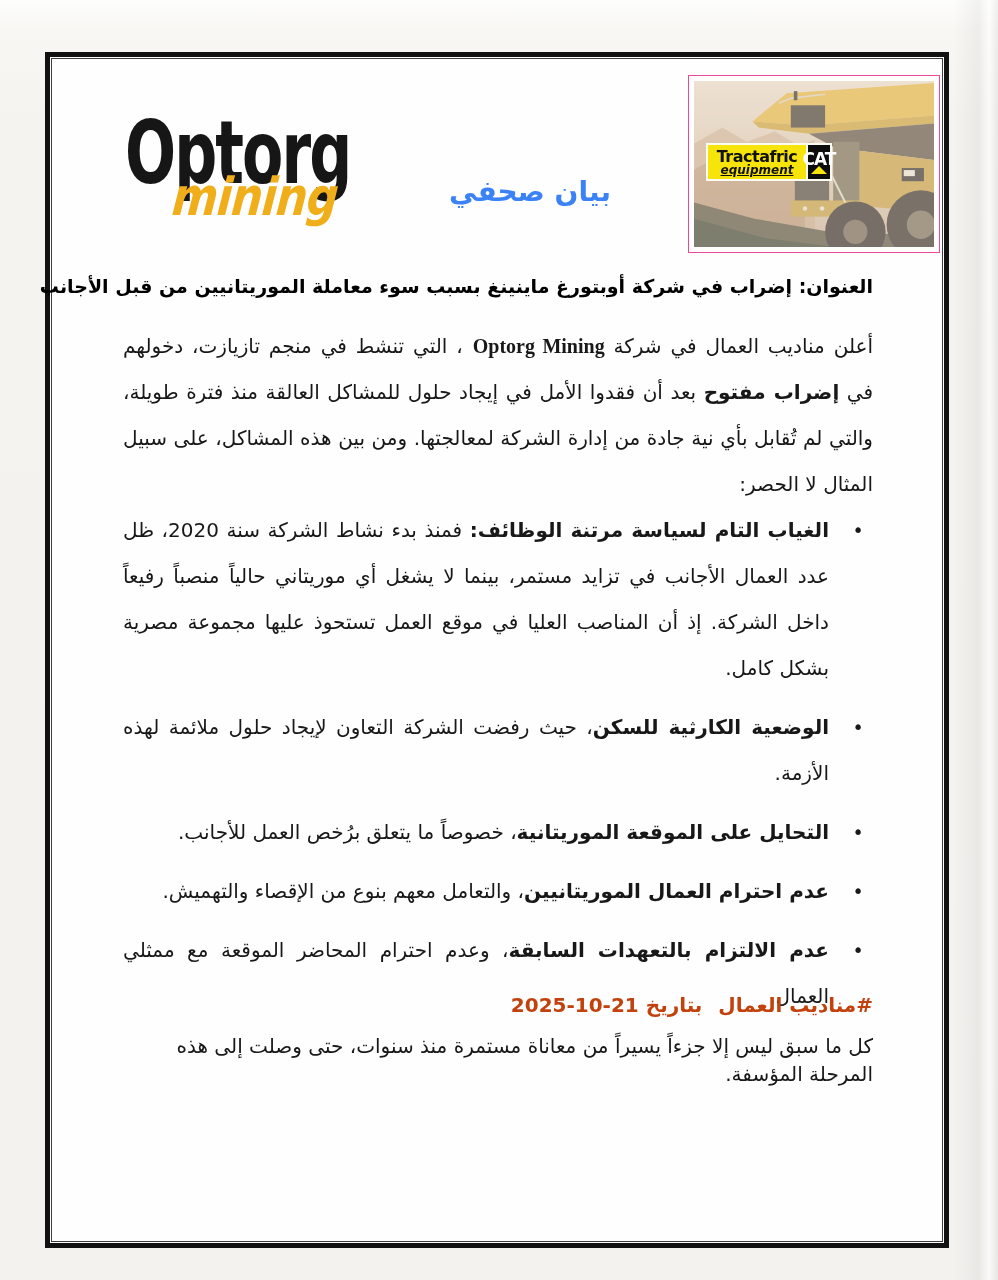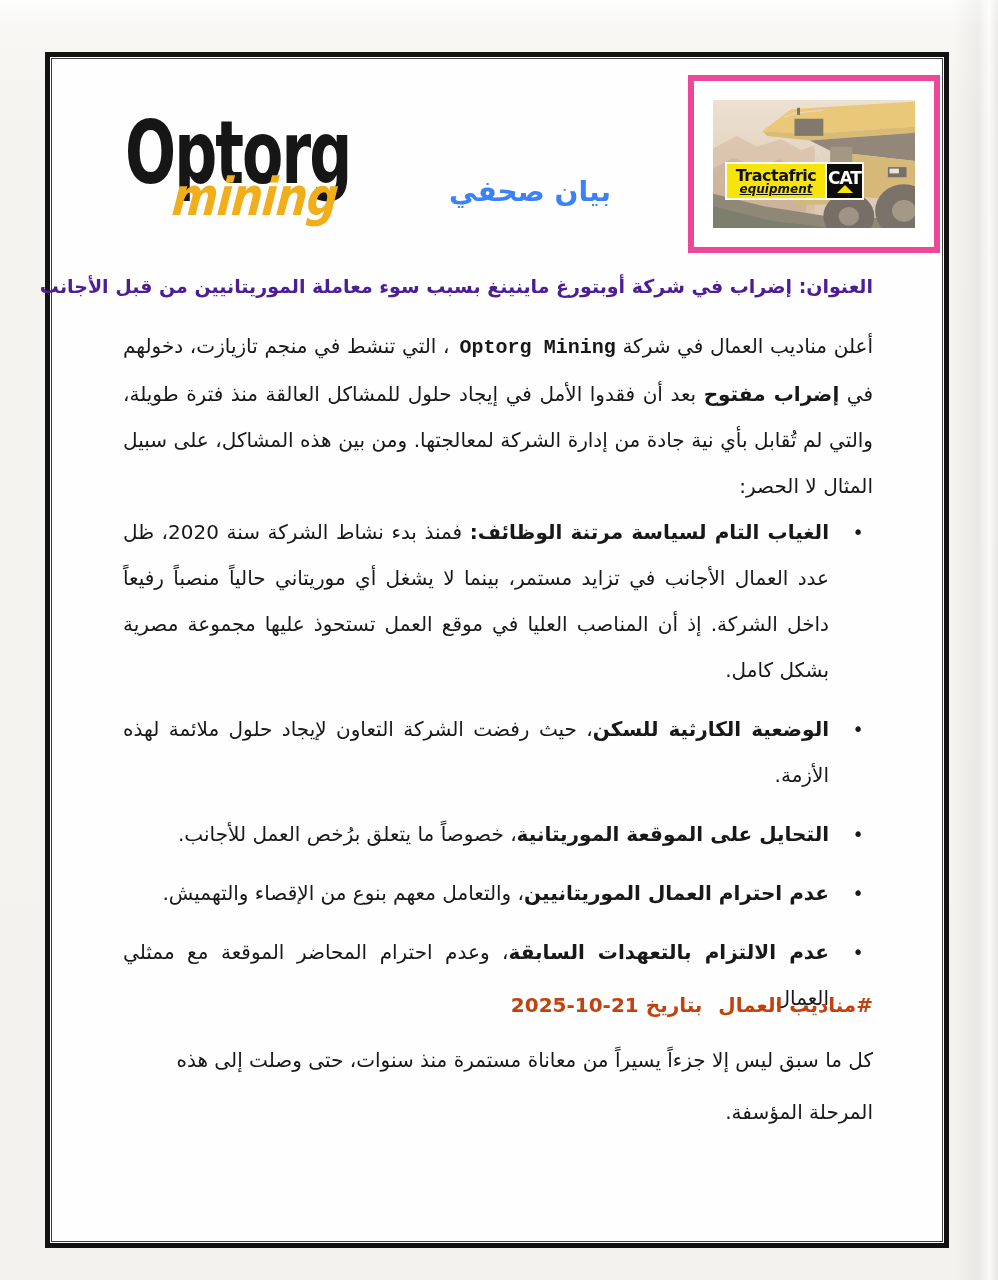--- a/index.html
+++ b/index.html
@@ -40,67 +40,67 @@
     letter-spacing:-1px;line-height:1;
     transform:scale(0.88,1.05) skewX(-6deg);transform-origin:left top;
   }
   .press-label{
     position:absolute;left:330px;top:118px;width:300px;text-align:center;
     direction:rtl;font-size:28px;font-weight:bold;color:#3b82f6;
   }
   
   .photo-card{
     position:absolute;left:638px;top:18px;width:252px;height:178px;
-    background:#ffffff;border:6px solid #ec4899;box-sizing:border-box;padding:19px;
+    background:#ffffff;border:1px solid #ec4899;box-sizing:border-box;padding:5px;
   }
   .photo{position:relative;width:100%;height:100%;overflow:hidden;background:#d8c6b0;}
   .photo svg{position:absolute;inset:0;width:100%;height:100%;}
   .badges{position:absolute;left:12px;top:62px;display:flex;}
   .badge-tractafric{
     width:102px;height:38px;background:var(--badge_yellow,#F6E40A);
     border:2px solid #fbfbef;box-sizing:border-box;
     display:flex;flex-direction:column;justify-content:center;align-items:center;color:#111;
   }
   .bt-title{font-size:16px;font-weight:bold;line-height:16px;letter-spacing:-0.5px;}
   .bt-sub{font-size:12px;font-weight:bold;font-style:italic;line-height:11px;text-decoration:underline;}
   .badge-cat{
-    width:37px;height:38px;background:#0c0c0c;border:2px solid #fbfbef;border-left:none;
+    width:24px;height:38px;background:#0c0c0c;border:2px solid #fbfbef;border-left:none;
     box-sizing:border-box;position:relative;color:#fff;
     display:flex;justify-content:center;align-items:flex-start;
     font-size:17px;font-weight:bold;letter-spacing:-1px;padding-top:4px;
   }
   .cat-tri{
     position:absolute;bottom:5px;left:50%;transform:translateX(-50%);
     width:0;height:0;border-left:8px solid transparent;border-right:8px solid transparent;
     border-bottom:8px solid var(--badge_yellow,#F6E40A);
   }
   
   .content{
     position:absolute;top:206px;left:73px;right:71px;
     direction:rtl;color:#181818;
   }
   .doc-title{
     text-align:center;white-space:nowrap;
     font-size:19px;font-weight:bold;line-height:46px;
-    margin-bottom:14px;color:#4c1d95;
+    margin-bottom:14px;color:#000000;
   }
   .intro{
     font-size:20px;line-height:46px;text-align:justify;text-justify:inter-word;
   }
-  .intro .brand{font-family:Liberation Mono, monospace;font-weight:bold;margin-left:10px;}
+  .intro .brand{font-family:Liberation Serif, serif;font-weight:bold;margin-left:10px;}
   .b{font-weight:bold;}
   .bullets{margin-top:0;}
   .bullet{
     display:flex;gap:14px;margin-bottom:13px;
     font-size:20px;line-height:46px;text-align:justify;text-justify:inter-word;
   }
   .bullet .dot{flex:0 0 auto;width:30px;text-align:center;font-size:19px;}
   .bullet .btext{flex:1;}
   .closing{
-    margin-top:2px;font-size:20px;line-height:52px;text-align:right;
+    margin-top:2px;font-size:20px;line-height:28px;text-align:right;
   }
   .doc-footer{
     position:absolute;top:936px;right:71px;direction:rtl;
     font-size:20px;font-weight:bold;color:#c2410c;white-space:nowrap;
   }
   .doc-footer .wide-gap{display:inline-block;width:16px;}
   .doc-footer .date{unicode-bidi:embed;}
 </style>
 </head>
 <body>

